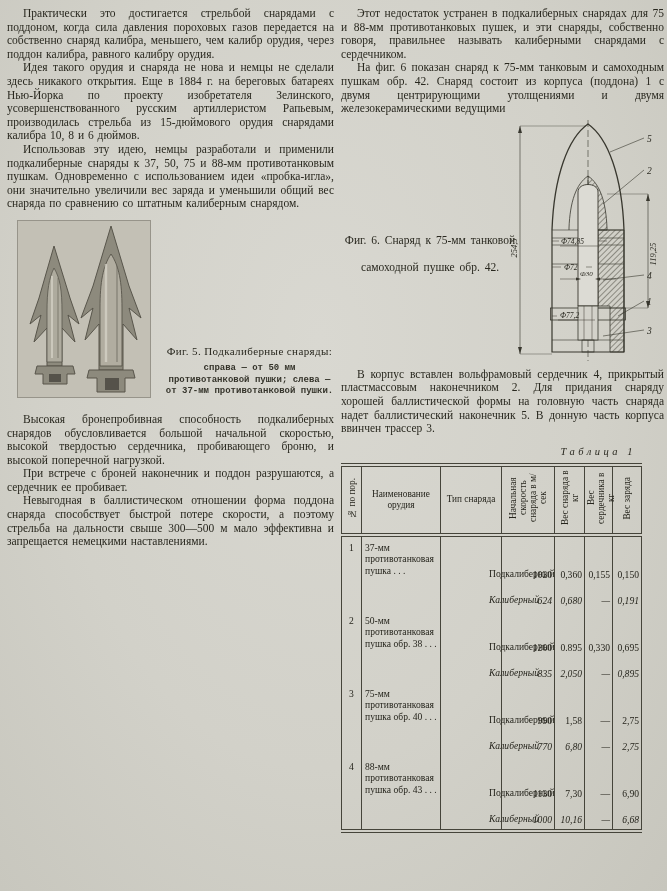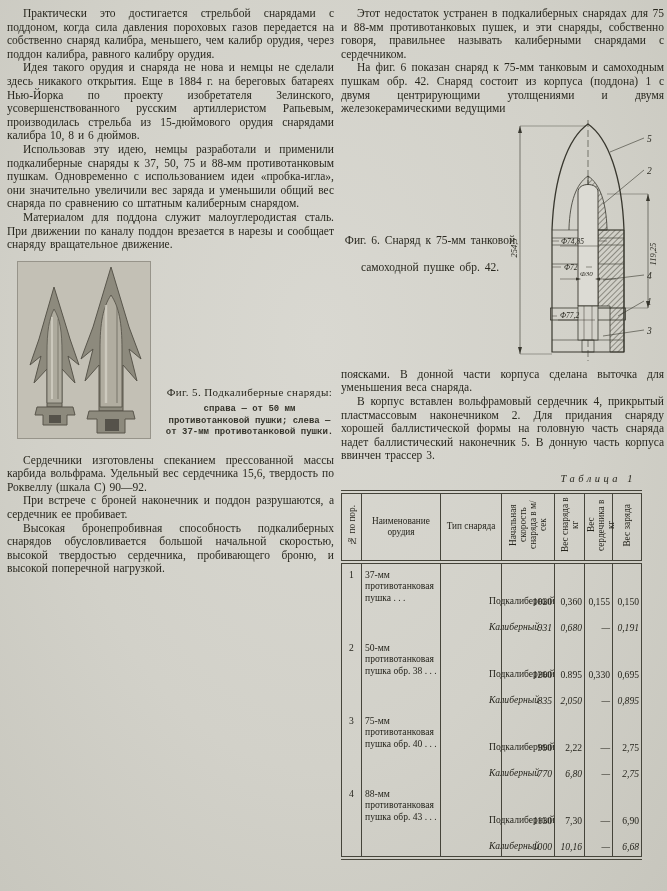--- a/index.html
+++ b/index.html
@@ -49,21 +49,20 @@
 </style>
 </head>
 <body>
 
 <div class="page">
 
   <div class="col col-left">
     <p class="body-par">Практически это достигается стрельбой снарядами с поддоном, когда сила давления пороховых газов передается на собственно снаряд калибра, меньшего, чем калибр орудия, через поддон калибра, равного калибру орудия.</p>
     <p class="body-par">Идея такого орудия и снаряда не нова и немцы не сделали здесь никакого открытия. Еще в 1884 г. на береговых батареях Нью-Йорка по проекту изобретателя Зелинского, усовершенствованного русским артиллеристом Рапьевым, производилась стрельба из 15-дюймового орудия снарядами калибра 10, 8 и 6 дюймов.</p>
     <p class="body-par">Использовав эту идею, немцы разработали и применили подкалиберные снаряды к 37, 50, 75 и 88-мм противотанковым пушкам. Одновременно с использованием идеи «пробка-игла», они значительно увеличили вес заряда и уменьшили общий вес снаряда по сравнению со штатным калиберным снарядом.</p>
-    <p class="body-par">Материалом для поддона служит малоуглеродистая сталь. При движении по каналу поддон врезается в нарезы и сообщает снаряду вращательное движение.</p>
 
     <figure class="fig5" style="margin-block:9px 15px;">
       <svg width="134" height="178" viewBox="0 0 134 178">
         <rect x="0.5" y="0.5" width="133" height="177" fill="#c3c0b5" stroke="#97948a"></rect>
         <g>
           <path d="M37,26 L22,78 L13,104 L24,95 L17,122 L30,108 L30,146 L45,146 L45,108 L58,122 L51,95 L62,104 L53,78 Z" fill="#8d8a7d" stroke="#58554b" stroke-width="1"></path>
           <path d="M37,48 C32,58 30,70 30,92 L30,142 L45,142 L45,92 C45,70 43,58 37,48 Z" fill="#aeab9e" stroke="#58554b" stroke-width="0.8"></path>
           <line x1="35" y1="56" x2="35" y2="138" stroke="#d8d5ca" stroke-width="2" opacity="0.7"></line>
           <line x1="41" y1="58" x2="41" y2="138" stroke="#6a675c" stroke-width="1.4" opacity="0.5"></line>
           <path d="M20,146 L56,146 L58,154 L50,154 L50,164 L26,164 L26,154 L18,154 Z" fill="#8d8a7d" stroke="#58554b" stroke-width="1"></path>
@@ -77,23 +76,23 @@
           <path d="M72,150 L116,150 L118,158 L108,158 L108,172 L80,172 L80,158 L70,158 Z" fill="#8d8a7d" stroke="#58554b" stroke-width="1"></path>
           <rect x="88" y="158" width="14" height="12" fill="#55524a"></rect>
         </g>
       </svg>
       <figcaption>
         <div class="cap-title">Фиг. 5. Подкалиберные снаряды:</div>
         <div class="cap-sub">справа — от 50 мм противотанковой пушки; слева — от 37-мм противотанковой пушки.</div>
       </figcaption>
     </figure>
 
-    <p class="body-par">Сердечники изготовлены спеканием прессованной массы карбида вольфрама. Удельный вес сердечника 15,6, твердость по Роквеллу (шкала С) 90—92.</p>
+    <p class="body-par">Высокая бронепробивная способность подкалиберных снарядов обусловливается большой начальной скоростью, высокой твердостью сердечника, пробивающего броню, и высокой поперечной нагрузкой.</p>
     <p class="body-par">При встрече с броней наконечник и поддон разрушаются, а сердечник ее пробивает.</p>
-    <p class="body-par">Высокая бронепробивная способность подкалиберных снарядов обусловливается большой начальной скоростью, высокой твердостью сердечника, пробивающего броню, и высокой поперечной нагрузкой.</p>
+    <p class="body-par">Невыгодная в баллистическом отношении форма поддона снаряда способствует быстрой потере скорости, а поэтому стрельба на дальности свыше 300—500 м мало эффективна и запрещается немецкими наставлениями.</p>
   </div>
 
   <div class="col col-right">
     <p class="body-par">Этот недостаток устранен в подкалиберных снарядах для 75 и 88-мм противотанковых пушек, и эти снаряды, собственно говоря, правильнее называть калиберными снарядами с сердечником.</p>
     <p class="body-par">На фиг. 6 показан снаряд к 75-мм танковым и самоходным пушкам обр. 42. Снаряд состоит из корпуса (поддона) 1 с двумя центрирующими утолщениями и двумя железокерамическими ведущими</p>
 
     <figure class="fig6" style="margin:2px 0 4px;">
       <figcaption class="fig6-caption">Фиг. 6. Снаряд к 75-мм танковой самоходной пушке обр. 42.</figcaption>
       <svg width="158" height="246" viewBox="0 0 158 246" font-family="Liberation Serif, serif">
         <defs>
@@ -166,21 +165,20 @@
           <line x1="97" y1="218" x2="138" y2="212"></line>
         </g>
         <text x="141" y="24" font-size="9.5" font-style="italic" fill="#2c2b23">5</text>
         <text x="141" y="56" font-size="9.5" font-style="italic" fill="#2c2b23">2</text>
         <text x="141" y="161" font-size="9.5" font-style="italic" fill="#2c2b23">4</text>
         <text x="141" y="187" font-size="9.5" font-style="italic" fill="#2c2b23">1</text>
         <text x="141" y="216" font-size="9.5" font-style="italic" fill="#2c2b23">3</text>
       </svg>
     </figure>
 
-    <p class="body-par" style="text-indent:0;">поясками. В донной части корпуса сделана выточка для уменьшения веса снаряда.</p>
     <p class="body-par">В корпус вставлен вольфрамовый сердечник 4, прикрытый пластмассовым наконечником 2. Для придания снаряду хорошей баллистической формы на головную часть снаряда надет баллистический наконечник 5. В донную часть корпуса ввинчен трассер 3.</p>
 
     <div class="table-label">Таблица 1</div>
 
     <table class="tbl">
       <colgroup>
         <col style="width:20px">
           <col style="width:79px">
           <col style="width:61px">
         <col style="width:53px">
@@ -204,21 +202,21 @@
           <td class="cnum first" rowspan="2">1</td>
           <td class="cgun" rowspan="2">37-мм противотанковая пушка . . .</td>
           <td class="ctype">Подкалиберный</td>
           <td class="cval">1020</td>
           <td class="cval">0,360</td>
           <td class="cval">0,155</td>
           <td class="cval">0,150</td>
         </tr>
         <tr class="cal">
           <td class="ctype">Калиберный</td>
-          <td class="cval">931</td>
+          <td class="cval">624</td>
           <td class="cval">0,680</td>
           <td class="cval">—</td>
           <td class="cval">0,191</td>
         </tr>
         <tr class="sub">
           <td class="cnum first" rowspan="2">2</td>
           <td class="cgun" rowspan="2">50-мм противотанковая пушка обр. 38 . . .</td>
           <td class="ctype">Подкалиберный</td>
           <td class="cval">1200</td>
           <td class="cval">0.895</td>
@@ -230,21 +228,21 @@
           <td class="cval">835</td>
           <td class="cval">2,050</td>
           <td class="cval">—</td>
           <td class="cval">0,895</td>
         </tr>
         <tr class="sub">
           <td class="cnum first" rowspan="2">3</td>
           <td class="cgun" rowspan="2">75-мм противотанковая пушка обр. 40 . . .</td>
           <td class="ctype">Подкалиберный</td>
           <td class="cval">990</td>
-          <td class="cval">2,22</td>
+          <td class="cval">1,58</td>
           <td class="cval">—</td>
           <td class="cval">2,75</td>
         </tr>
         <tr class="cal">
           <td class="ctype">Калиберный</td>
           <td class="cval">770</td>
           <td class="cval">6,80</td>
           <td class="cval">—</td>
           <td class="cval">2,75</td>
         </tr>

